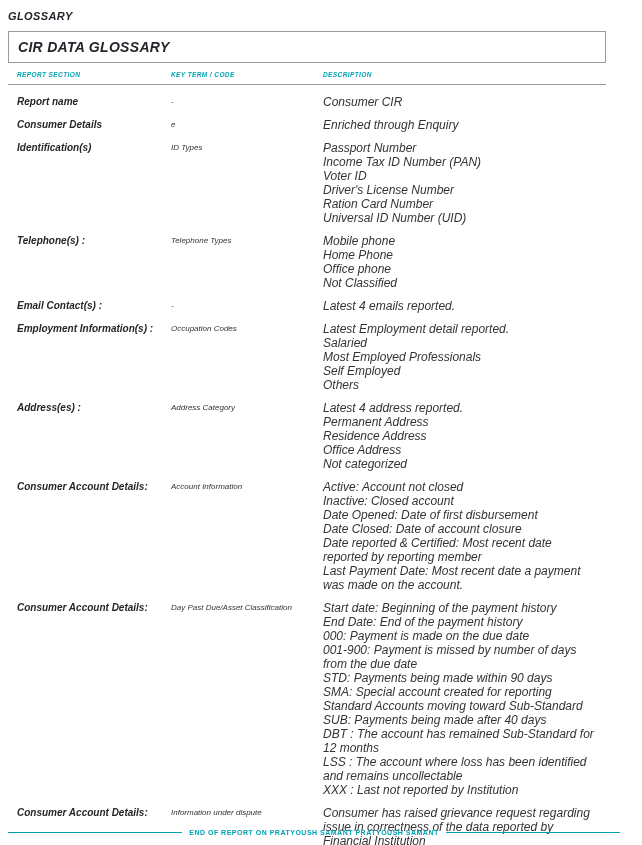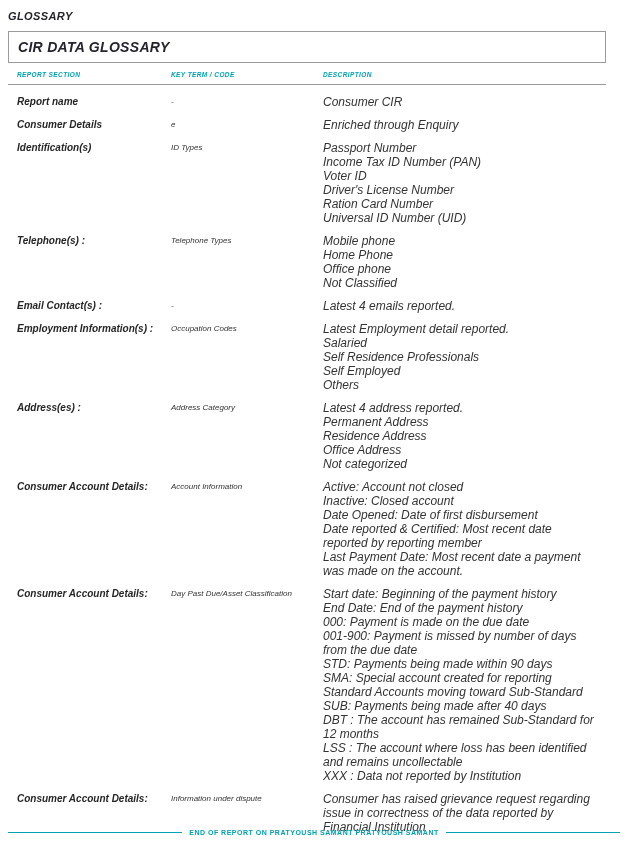--- a/index.html
+++ b/index.html
@@ -118,21 +118,21 @@
         <div class="c3">
           <div class="dline">Latest 4 emails reported.</div>
         </div>
       </div>
       <div class="grow">
         <div class="c1 section">Employment Information(s) :</div>
         <div class="c2 keyterm">Occupation Codes</div>
         <div class="c3">
           <div class="dline">Latest Employment detail reported.</div>
           <div class="dline">Salaried</div>
-          <div class="dline">Self Residence Professionals</div>
+          <div class="dline">Most Employed Professionals</div>
           <div class="dline">Self Employed</div>
           <div class="dline">Others</div>
         </div>
       </div>
       <div class="grow">
         <div class="c1 section">Address(es) :</div>
         <div class="c2 keyterm">Address Category</div>
         <div class="c3">
           <div class="dline">Latest 4 address reported.</div>
           <div class="dline">Permanent Address</div>
@@ -141,38 +141,39 @@
           <div class="dline">Not categorized</div>
         </div>
       </div>
       <div class="grow">
         <div class="c1 section">Consumer Account Details:</div>
         <div class="c2 keyterm">Account Information</div>
         <div class="c3">
           <div class="dline">Active: Account not closed</div>
           <div class="dline">Inactive: Closed account</div>
           <div class="dline">Date Opened: Date of first disbursement</div>
+          <div class="dline">Date Closed: Date of account closure</div>
           <div class="dline">Date reported &amp; Certified: Most recent date reported by reporting member</div>
           <div class="dline">Last Payment Date: Most recent date a payment was made on the account.</div>
         </div>
       </div>
       <div class="grow">
         <div class="c1 section">Consumer Account Details:</div>
         <div class="c2 keyterm">Day Past Due/Asset Classification</div>
         <div class="c3">
           <div class="dline">Start date: Beginning of the payment history</div>
           <div class="dline">End Date: End of the payment history</div>
           <div class="dline">000: Payment is made on the due date</div>
           <div class="dline">001-900: Payment is missed by number of days from the due date</div>
           <div class="dline">STD: Payments being made within 90 days</div>
           <div class="dline">SMA: Special account created for reporting Standard Accounts moving toward Sub-Standard</div>
           <div class="dline">SUB: Payments being made after 40 days</div>
           <div class="dline">DBT : The account has remained Sub-Standard for 12 months</div>
           <div class="dline">LSS : The account where loss has been identified and remains uncollectable</div>
-          <div class="dline">XXX : Data not reported by Institution</div>
+          <div class="dline">XXX : Last not reported by Institution</div>
         </div>
       </div>
       <div class="grow">
         <div class="c1 section">Consumer Account Details:</div>
         <div class="c2 keyterm">Information under dispute</div>
         <div class="c3">
           <div class="dline">Consumer has raised grievance request regarding issue in correctness of the data reported by Financial Institution</div>
         </div>
       </div>
       <div class="grow">

